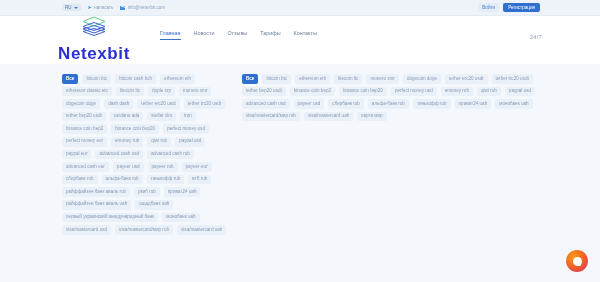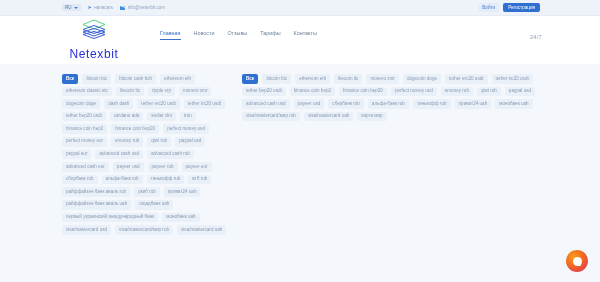--- a/index.html
+++ b/index.html
@@ -74,21 +74,21 @@
     align-items: center;
     padding: 0 58px;
     position: relative;
   }
   .logo-block {
     display: flex; flex-direction: column; align-items: center;
     width: 72px;
   }
   .logo-mark { width: 26px; height: 21px; }
   .logo-text {
-    font-size: 12px; font-weight: normal; color: #2a2fd6;
+    font-size: 17px; font-weight: bold; color: #2a2fd6;
     letter-spacing: 0.6px; margin-top: 7px;
   }
   .nav {
     display: flex; gap: 13px; margin-left: 30px; align-self: flex-start;
     margin-top: 14px;
   }
   .nav-item {
     font-size: 5.4px; color: #6d7f98; padding-bottom: 3px;
     white-space: nowrap;
   }

